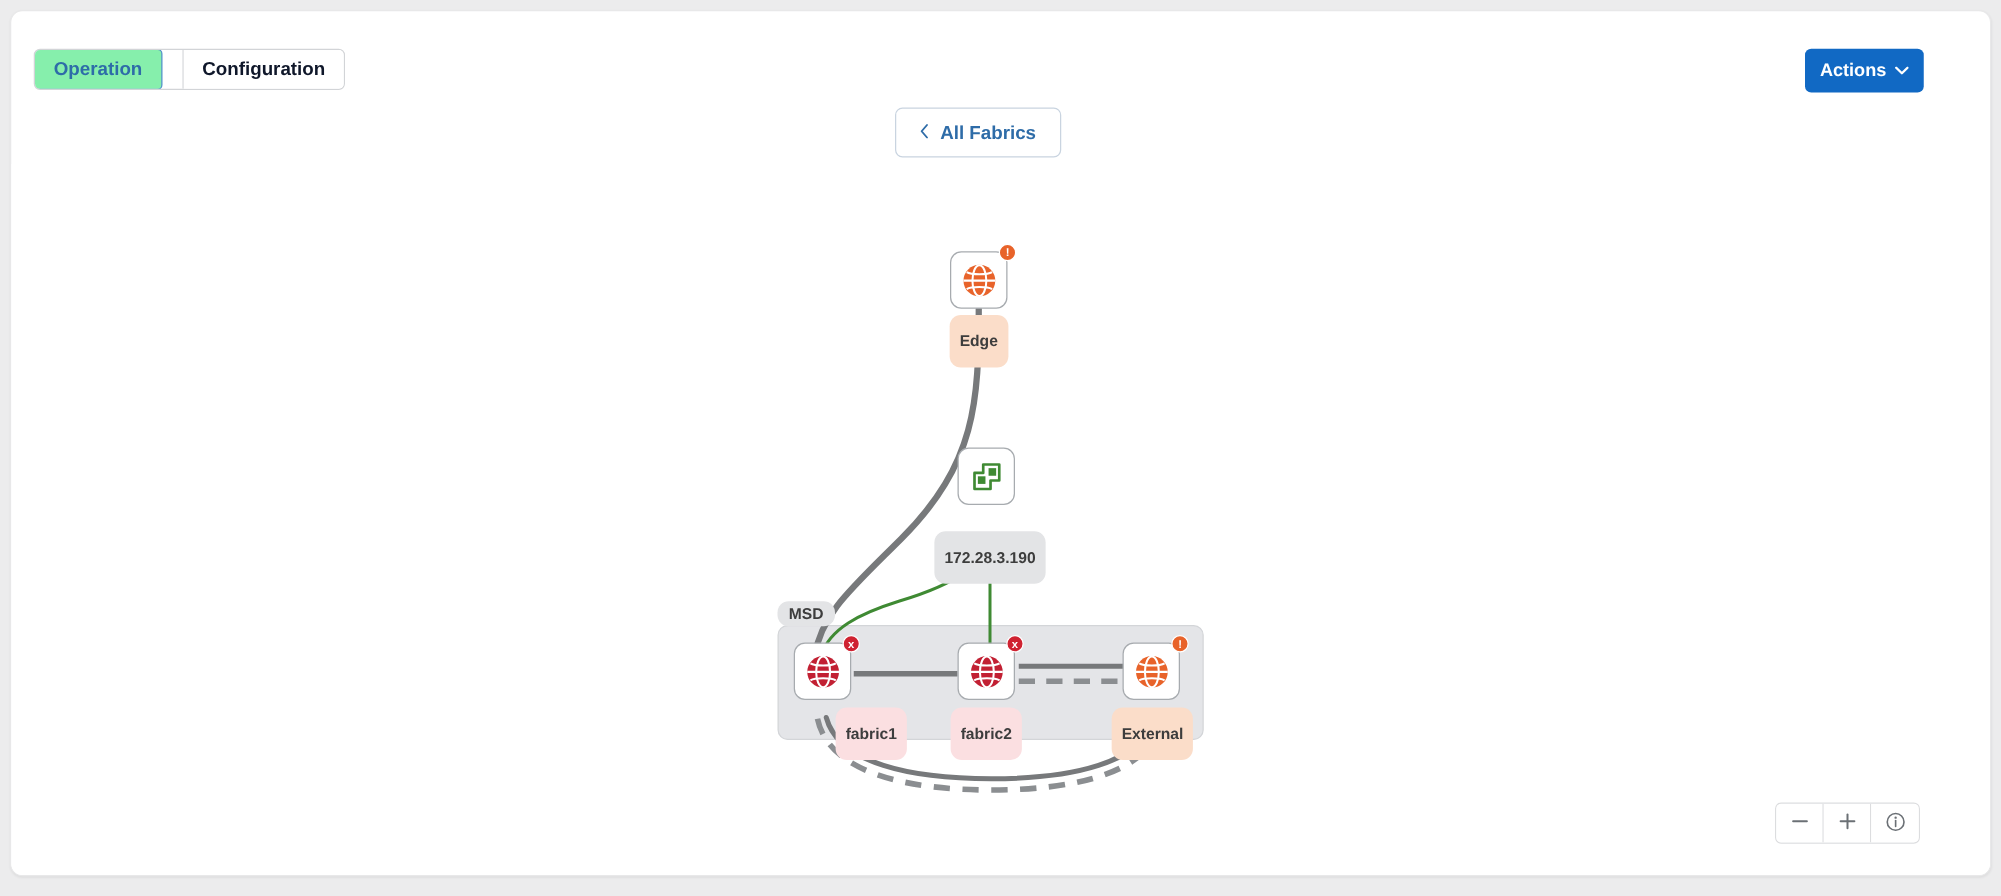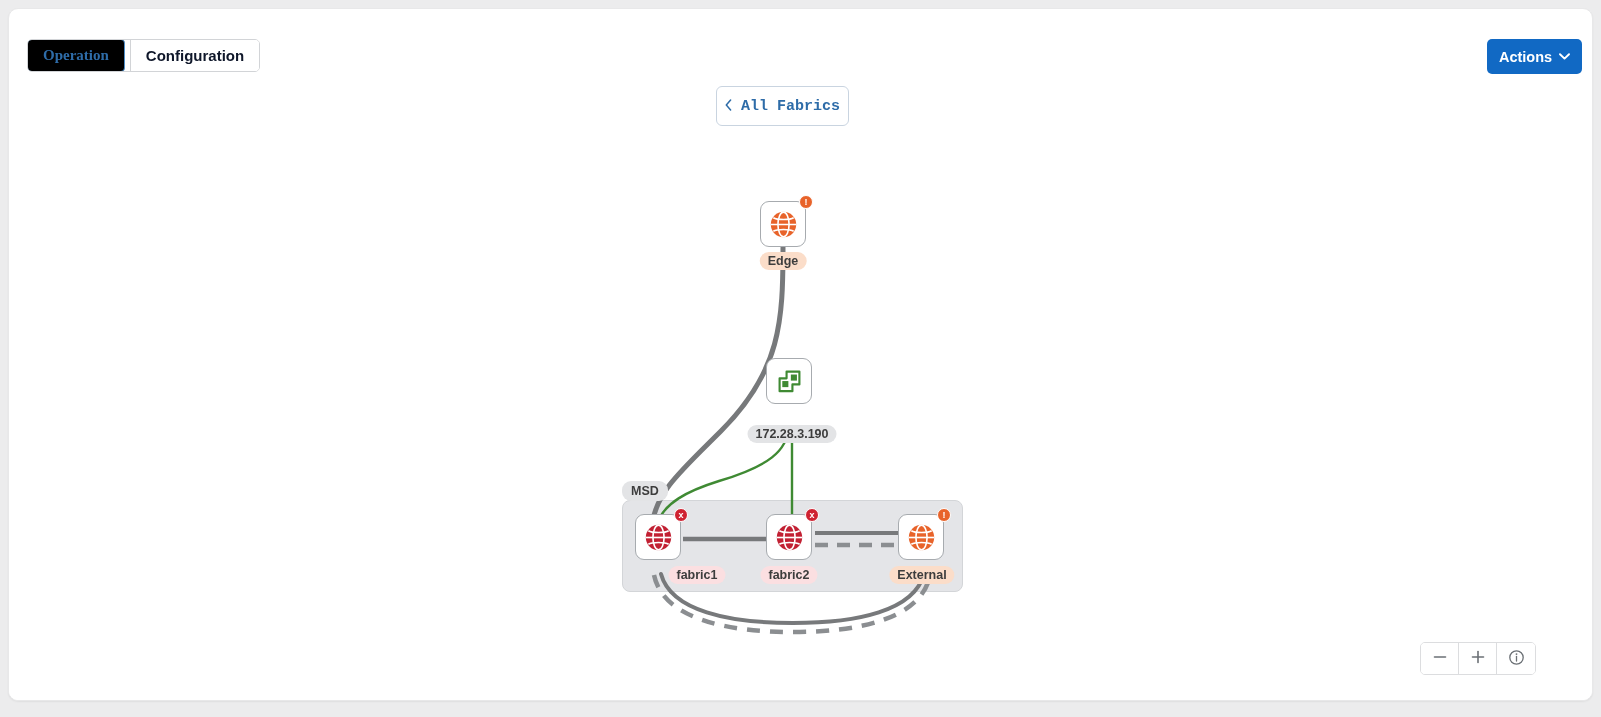--- a/index.html
+++ b/index.html
@@ -48,26 +48,25 @@
     font-weight: bold;
     color: #0f172a;
     background: #ffffff;
     border: none;
     cursor: pointer;
     white-space: nowrap;
     font-family: "Liberation Sans", sans-serif;
   }
   .seg-btn.active {
     color: #2e6ca8;
-    background: #000000;
+    background: #86efac;
     border: 1px solid #4f8fc9;
     border-radius: 4px;
     height: 33px;
-    margin: -1px 5px -1px -1px;
-    font-family: Liberation Serif, serif;
+    margin: -1px 16px -1px -1px;
   }
   .seg-divider {
     width: 1px;
     background: #d2d4d7;
     align-self: stretch;
   }
 
   .filter-input {
     position: absolute;
     left: 232px; top: 30px;
@@ -92,41 +91,40 @@
     border-radius: 5px;
     color: #ffffff;
     font-size: 14.5px;
     font-weight: bold;
     display: flex;
     align-items: center;
     justify-content: center;
     gap: 7px;
     cursor: pointer;
     font-family: "Liberation Sans", sans-serif;
-    margin-left: 43px;
   }
   .actions-btn svg { display: block; }
 
   
   .all-fabrics-btn {
     position: absolute;
     left: 707px; top: 77px;
     width: 133px; height: 40px;
     background: #ffffff;
     border: 1px solid #c9d4e0;
     border-radius: 6px;
     display: flex;
     align-items: center;
     justify-content: center;
     gap: 9px;
     cursor: pointer;
     font-size: 15px;
     font-weight: bold;
     color: #2e6ca8;
-    font-family: Liberation Mono, monospace;
+    font-family: Liberation Sans, sans-serif;
   }
   .chev-left {
     font-size: 14px;
     color: #2e6ca8;
     line-height: 1;
   }
 
   
   .canvas {
     position: absolute;
@@ -146,21 +144,21 @@
     display: flex;
     align-items: center;
     justify-content: center;
   }
   .node-label {
     position: absolute;
     transform: translateX(-50%);
     font-size: 12.5px;
     font-weight: bold;
     color: #3d3d3d;
-    padding: 2px 8px;
+    padding: 14px 8px;
     border-radius: 9px;
     white-space: nowrap;
     line-height: 14px;
   }
   .lbl-orange { background: #fbddc9; }
   .lbl-gray   { background: #e3e4e6; }
   .lbl-red    { background: #fbdfe1; }
 
   .badge {
     position: absolute;

